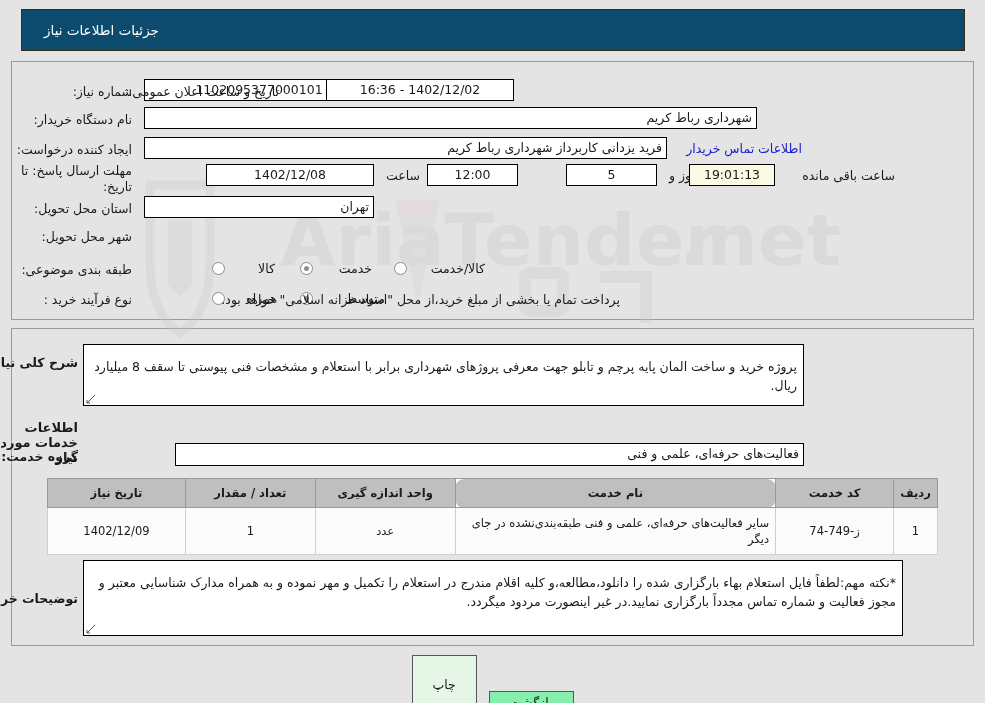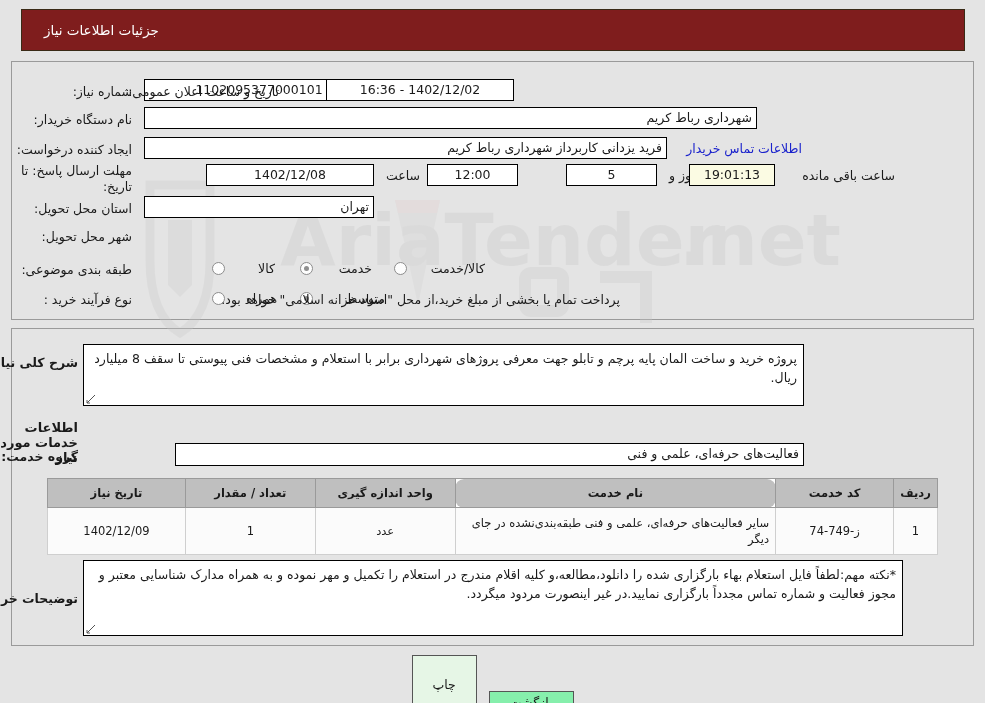--- a/index.html
+++ b/index.html
@@ -26,21 +26,21 @@
     pointer-events: none;
     z-index: 5;
     opacity: 0.30;
   }
 
   
   .titlebar {
     position: absolute;
     left: 21px; top: 9px;
     width: 944px; height: 42px;
-    background: #7f1d1d;
+    background: #0c4a6e;
     border: 1px solid #3a2a16;
     color: #ffffff;
     font-size: 13px;
     display: flex;
     align-items: center;
     justify-content: flex-start;
     padding-right: 0;
     z-index: 2;
   }
   .titlebar span { margin-right: auto; padding-left: 22px; font-size: 13.5px; }
@@ -128,21 +128,21 @@
   }
 
   
   .tarea {
     position: absolute;
     background: #ffffff;
     border: 1px solid #000000;
     font-size: 12.5px;
     color: #1a1a1a;
     line-height: 19px;
-    padding: 4px 6px;
+    padding: 12px 6px;
     text-align: right;
     z-index: 6;
     overflow: hidden;
   }
   .tarea .grip {
     position: absolute;
     left: 2px; bottom: 1px;
     width: 10px; height: 10px;
     z-index: 7;
   }

